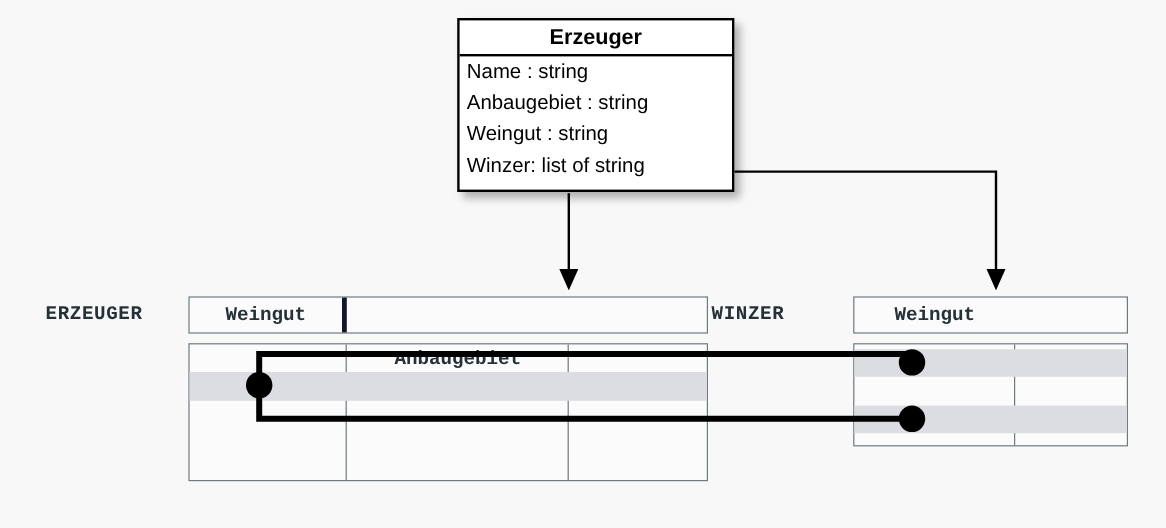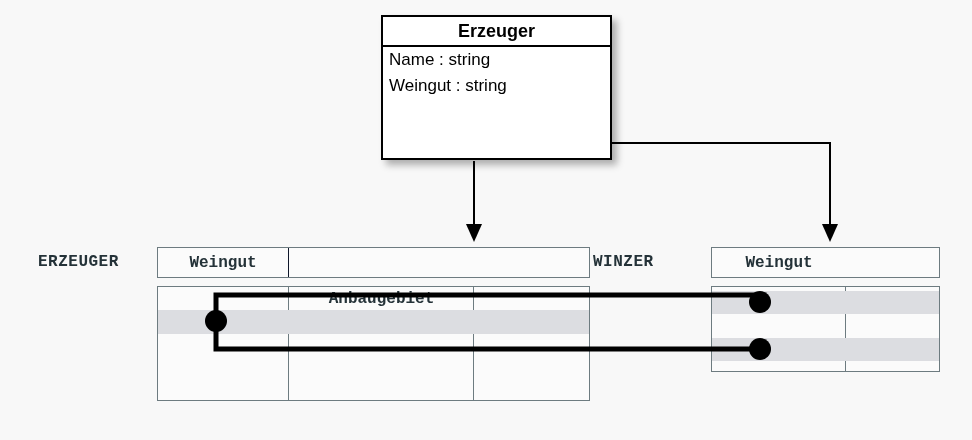--- a/index.html
+++ b/index.html
@@ -78,21 +78,21 @@
   }
   .hdr-cell {
     display: flex;
     align-items: center;
     justify-content: center;
     font-family: "Liberation Mono", monospace;
     font-weight: bold;
     font-size: 16px;
     color: #243238;
     box-sizing: border-box;
-    border-right: 1px solid #0f172a;
+    border-right: 4px solid #0f172a;
     height: 100%;
   }
   .hdr-cell:last-child { border-right: none; }
 
   .body-block {
     position: absolute;
     background: #fbfbfb;
     border: 1px solid #6d7b80;
     box-sizing: border-box;
     z-index: 2;
@@ -134,21 +134,23 @@
 </style>
 </head>
 <body>
 
 <div id="stage">
 
   <div class="uml-box">
     <div class="uml-title">Erzeuger</div>
     <div class="uml-attrs">
       <div class="uml-attr">Name : string</div>
+      <div class="uml-attr">Anbaugebiet : string</div>
       <div class="uml-attr">Weingut : string</div>
+      <div class="uml-attr">Winzer: list of string</div>
     </div>
   </div>
 
   <div class="tbl-label" id="label-erzeuger">ERZEUGER</div>
   <div class="tbl-label" id="label-winzer">WINZER</div>
 
   <div class="hdr-row" style="left:157px; top:247px; width:433px;">
     <div class="hdr-cell" style="width:131px;">Weingut</div>
     <div class="hdr-cell" style="width:185px;margin-top:36px;">Anbaugebiet</div>
   </div>

